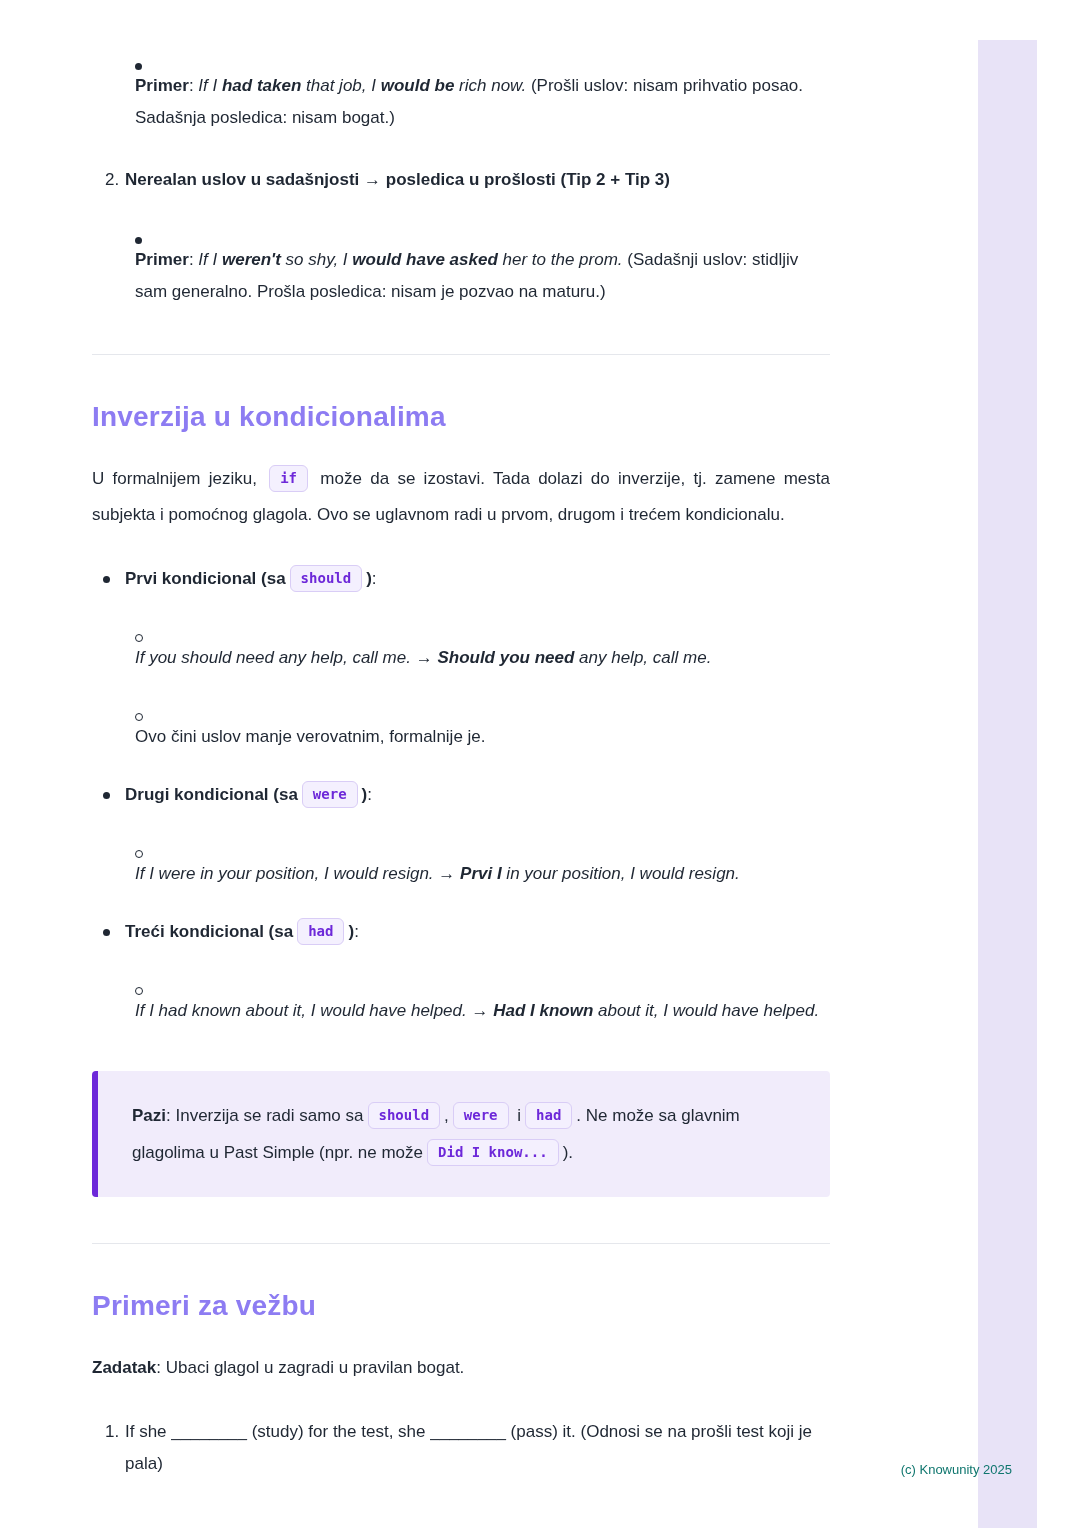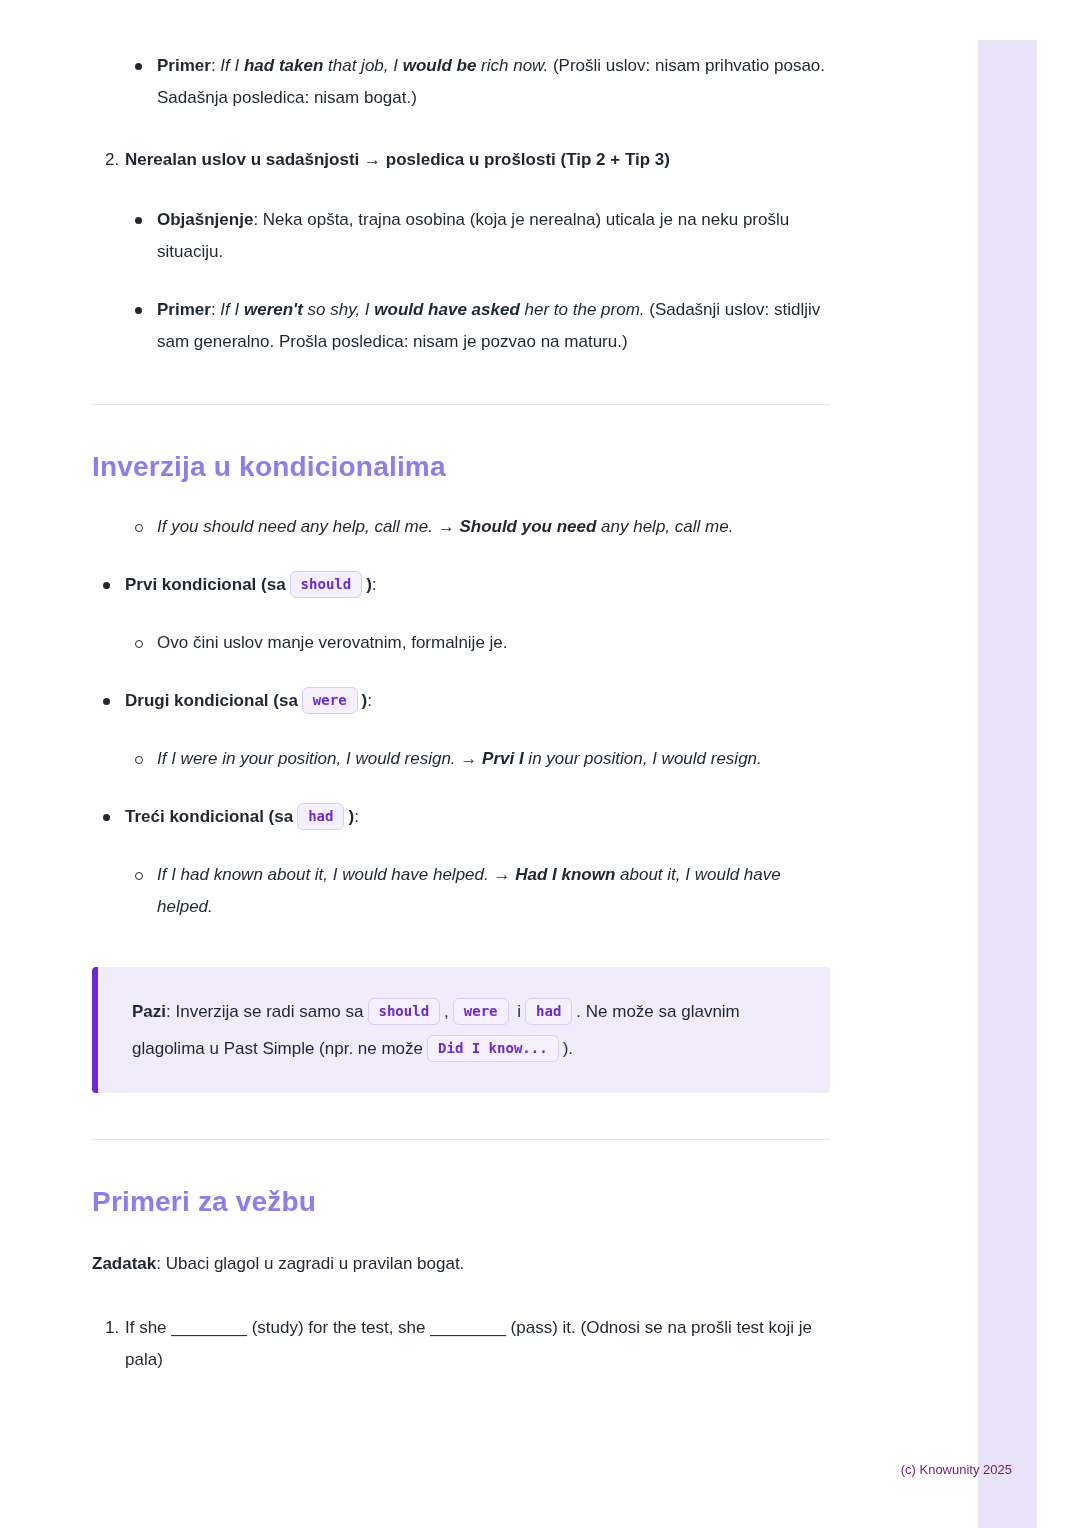--- a/index.html
+++ b/index.html
@@ -18,21 +18,21 @@
   }
   
   .li {
     display:flex;
     align-items:flex-start;
     font-size:17px;
     line-height:32px;
     margin:0 0 26px 0;
   }
   .li.depth1 { padding-left:11px; }
-  .li.depth2 { padding-left:43px; }
+  .li.depth2 { padding-left:43px;flex-direction:column; }
   .li .marker {
     flex:none;
     width:22px;
     display:flex;
     justify-content:flex-start;
   }
   .dot-disc {
     width:7px; height:7px;
     margin-top:13px;
     background:#1f2733;
@@ -103,21 +103,21 @@
     position:absolute;
     left:978px; top:40px;
     width:59px; height:1488px;
     background:#e8e3f7;
     z-index:1;
   }
   .footer {
     position:absolute;
     right:68px; top:1462px;
     font-size:13px;
-    color:#701a75;
+    color:#0f766e;
     z-index:2;
   }
 </style>
 </head>
 <body>
 
 <div class="page">
   <div>
       <div class="li depth2">
         <span class="marker">
@@ -126,41 +126,36 @@
         <span class="li-content"><span style="font-weight: 700;">Primer</span><span>: </span><span style="font-style: italic;">If I </span><span style="font-weight: 700; font-style: italic;">had taken</span><span style="font-style: italic;"> that job, I </span><span style="font-weight: 700; font-style: italic;">would be</span><span style="font-style: italic;"> rich now.</span><span> (Prošli uslov: nisam prihvatio posao. Sadašnja posledica: nisam bogat.)</span></span>
       </div>
       <div class="li numbered">
         <span class="num-marker">2.</span>
         <span class="li-content"><span style="font-weight: 700;">Nerealan uslov u sadašnjosti → posledica u prošlosti (Tip 2 + Tip 3)</span></span>
       </div>
       <div class="li depth2">
         <span class="marker">
           <span class="dot-disc"></span>
         </span>
-        <span class="li-content"><span style="font-weight: 700;">Objašnjenje</span><span>: Neka opšta, trajna osobina (koja je nerealna) uticala je na neku prošlu situaciju.</span></span>
-      </div>
-      <div class="li depth2">
-        <span class="marker">
-          <span class="dot-disc"></span>
-        </span>
         <span class="li-content"><span style="font-weight: 700;">Primer</span><span>: </span><span style="font-style: italic;">If I </span><span style="font-weight: 700; font-style: italic;">weren't</span><span style="font-style: italic;"> so shy, I </span><span style="font-weight: 700; font-style: italic;">would have asked</span><span style="font-style: italic;"> her to the prom.</span><span> (Sadašnji uslov: stidljiv sam generalno. Prošla posledica: nisam je pozvao na maturu.)</span></span>
       </div>
       <hr class="divider">
       <h2 class="heading">Inverzija u kondicionalima</h2>
+      <p class="para justify"><span>U formalnijem jeziku, </span><span class="code-chip">if</span><span> može da se izostavi. Tada dolazi do inverzije, tj. zamene mesta subjekta i pomoćnog glagola. Ovo se uglavnom radi u prvom, drugom i trećem kondicionalu.</span></p>
+      <div class="li depth1">
+        <span class="marker">
+          <span class="dot-disc"></span>
+        </span>
+        <span class="li-content"><span style="font-weight: 700;">Prvi kondicional (sa</span><span class="code-chip">should</span><span style="font-weight: 700;">)</span><span>:</span></span>
+      </div>
       <div class="li depth2">
         <span class="marker">
           <span class="dot-circle"></span>
         </span>
         <span class="li-content"><span style="font-style: italic;">If you should need any help, call me.</span><span> → </span><span style="font-weight: 700; font-style: italic;">Should you need</span><span style="font-style: italic;"> any help, call me.</span></span>
-      </div>
-      <div class="li depth1">
-        <span class="marker">
-          <span class="dot-disc"></span>
-        </span>
-        <span class="li-content"><span style="font-weight: 700;">Prvi kondicional (sa</span><span class="code-chip">should</span><span style="font-weight: 700;">)</span><span>:</span></span>
       </div>
       <div class="li depth2">
         <span class="marker">
           <span class="dot-circle"></span>
         </span>
         <span class="li-content"><span>Ovo čini uslov manje verovatnim, formalnije je.</span></span>
       </div>
       <div class="li depth1">
         <span class="marker">
           <span class="dot-disc"></span>

